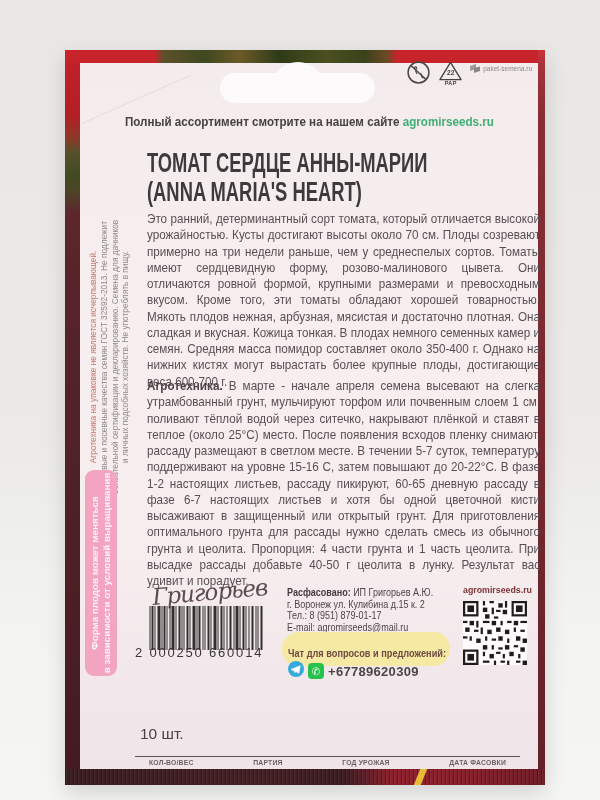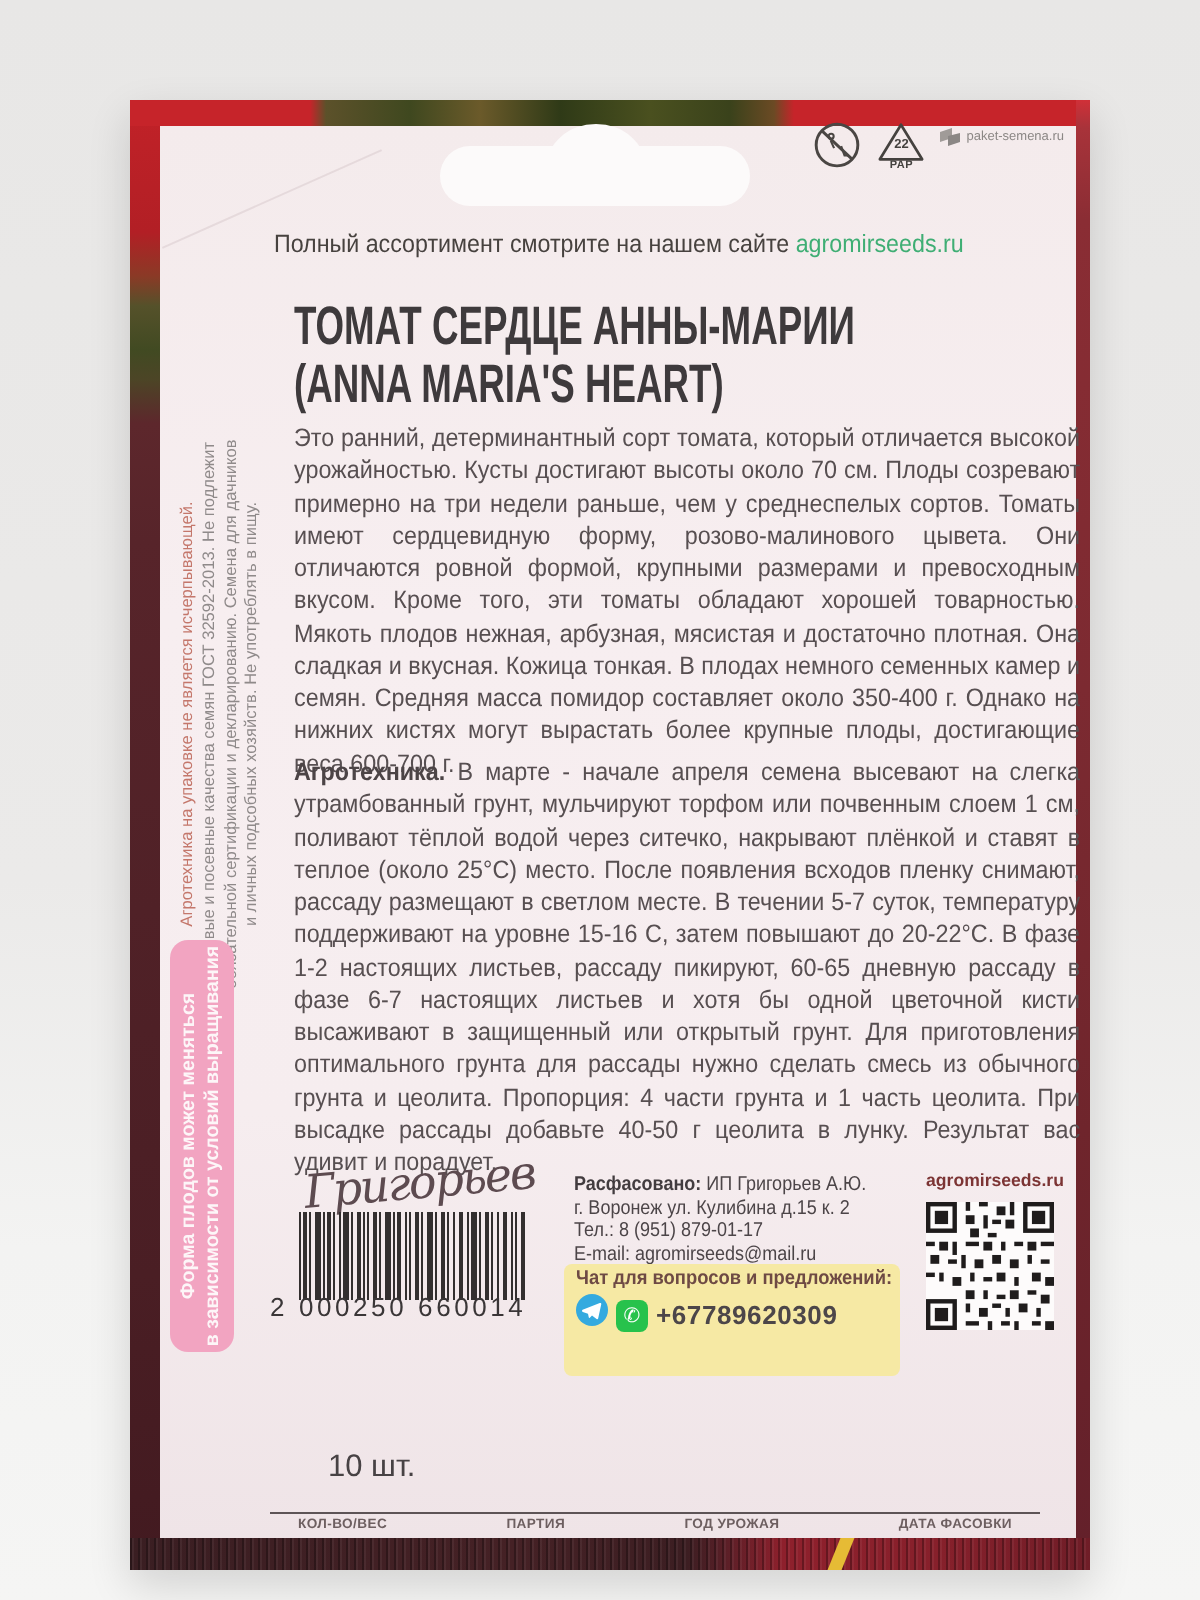--- a/index.html
+++ b/index.html
@@ -33,21 +33,21 @@
     width:50px;height:22px;background:#fcfafa;border-radius:50% 50% 0 0 / 100% 100% 0 0;}
   
   .top-icons{position:absolute;top:-3px;right:6px;display:flex;gap:7px;align-items:flex-start;}
   .recycle-wrap{display:flex;flex-direction:column;align-items:center;}
   .recycle-num{position:absolute;margin-top:9px;font-size:6.5px;font-weight:bold;color:#45423f;}
   .pap-label{font-size:5.5px;font-weight:bold;color:#45423f;margin-top:-2px;letter-spacing:.3px;}
   .paket-logo{display:flex;align-items:center;gap:3px;margin-top:4px;}
   .paket-text{font-size:6.5px;color:#8b8785;}
   
   .assortment{position:absolute;top:52px;left:0;width:100%;text-align:center;
-    font-size:12.5px;font-weight:normal;color:#47423f;}
+    font-size:12.5px;font-weight:bold;color:#47423f;}
   .assortment .inner{display:inline-block;transform:scaleX(.93);}
   .green-link{color:#3fae74;}
   
   .title{position:absolute;left:67px;top:86px;width:430px;
     font-weight:bold;font-size:27px;line-height:29px;color:#3e3a3c;
     transform:scaleX(.68);transform-origin:left top;letter-spacing:0;}
   .species{position:absolute;top:124px;right:4px;font-style:italic;font-size:13px;color:#8d888a;}
   
   .text-col{position:absolute;left:67px;width:424px;font-size:12.6px;line-height:16.25px;
     color:#574f51;text-align:justify;transform:scaleX(.927);transform-origin:left top;}
@@ -64,31 +64,31 @@
     display:flex;flex-direction:column;justify-content:center;text-align:center;
     color:#fdf6f8;font-weight:bold;font-size:9.8px;line-height:12px;}
   
   .signature{position:absolute;left:72px;top:516px;font-family:"DejaVu Serif",serif;
     font-style:italic;font-size:23px;color:#5d4b50;transform:rotate(-5deg);letter-spacing:-1px;}
   .barcode{position:absolute;left:55px;top:543px;width:142px;text-align:center;}
   .barcode-digits{font-size:13px;color:#3a3637;letter-spacing:1.8px;margin-top:-9px;text-align:left;}
   .contact{position:absolute;left:207px;top:524px;width:210px;font-size:10px;line-height:11.5px;
     color:#4c4548;transform:scaleX(.9);transform-origin:left top;}
   .contact b{color:#423c3f;}
-  .chat-box{position:absolute;left:202px;top:569px;width:168px;height:56px;
-    background:#f6e9a4;border-radius:4px;padding:2px 6px;box-sizing:border-box;}
+  .chat-box{position:absolute;left:202px;top:569px;width:168px;height:34px;
+    background:#f6e9a4;border-radius:16px;padding:16px 6px;box-sizing:border-box;}
   .chat-label{font-size:10px;font-weight:bold;color:#6e4a44;transform:scaleX(.92);transform-origin:left top;white-space:nowrap;}
   .chat-row{display:flex;align-items:center;gap:4px;margin-top:2px;}
   .chat-phone{font-size:13px;font-weight:bold;color:#4c4649;letter-spacing:.3px;}
   .wa-icon{width:16px;height:16px;border-radius:4px;background:#27c24c;color:#fff;
     display:flex;align-items:center;justify-content:center;font-size:10px;}
   .qr-site{position:absolute;left:383px;top:522px;width:64px;text-align:center;
     font-size:8.8px;font-weight:bold;color:#7c3434;}
   .qr{position:absolute;left:383px;top:538px;width:64px;height:64px;background:#fdfbfb;}
-  .count{position:absolute;left:60px;top:662px;font-size:15.5px;color:#474244;margin-left:24px;}
+  .count{position:absolute;left:60px;top:662px;font-size:15.5px;color:#474244;}
   .footer-rule{position:absolute;left:55px;top:693px;width:385px;border-top:1px solid #5d5456;}
   .footer-fields{position:absolute;left:55px;top:696px;width:385px;display:flex;
     justify-content:space-between;padding:0 14px;box-sizing:border-box;
     font-size:6.8px;font-weight:bold;color:#6d5f60;letter-spacing:.2px;}
 </style>
 </head>
 <body>
 
 <div class="packet">
   <div class="edge-left"></div>

